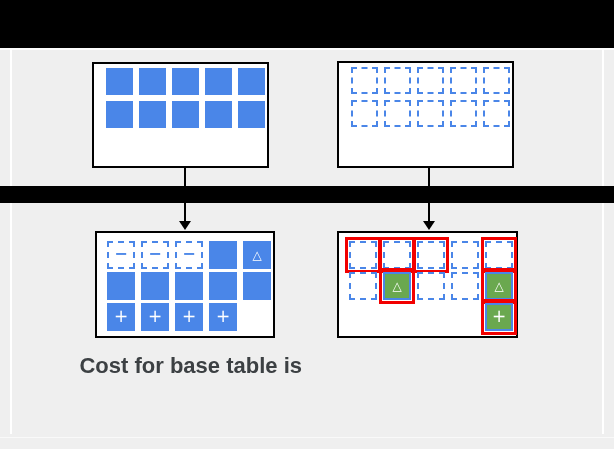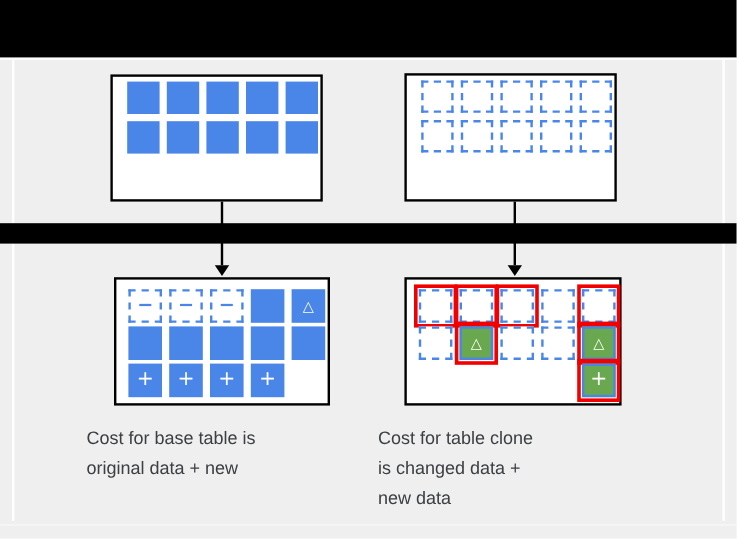--- a/index.html
+++ b/index.html
@@ -55,22 +55,22 @@
   .arrow.left{left:179px;top:168px;height:62px;}
   .arrow.right{left:423px;top:168px;height:62px;}
   .arrow-line{width:2px;flex:1;background:#000;}
   .arrow-head{
     width:0;height:0;
     border-left:6px solid transparent;border-right:6px solid transparent;
     border-top:9px solid #000;
   }
 
   .caption{
-    position:absolute;top:353px;width:230px;text-align:left;
-    color:var(--text,#3c4043);font-size:15px;line-height:25px;z-index:2;
+    position:absolute;top:353px;width:230px;text-align:right;
+    color:var(--text,#3c4043);font-size:22px;line-height:25px;z-index:2;font-weight:bold;
   }
   .caption.left{left:72px;}
   .caption.right{left:315px;}
 </style>
 </head>
 <body>
 
 <div class="canvas" data-name="figure-canvas">
 
   <div class="bar top" data-name="top-divider-bar"></div>
@@ -178,22 +178,16 @@
         <div class="cell empty" data-name="empty-cell"></div>
         <div class="cell empty" data-name="empty-cell"></div>
         <div class="cell green red" data-name="green-plus-red-cell">
           <span class="glyph" data-name="plus-icon">+</span>
         </div>
       </div>
   </div>
 
   <div class="caption left" data-name="base-table-cost-caption">
     <div data-name="caption-line">Cost for base table is</div>
-    <div data-name="caption-line">original data + new</div>
   </div>
 
-  <div class="caption right" data-name="clone-cost-caption">
-    <div data-name="caption-line">Cost for table clone</div>
-    <div data-name="caption-line">is changed data +</div>
-    <div data-name="caption-line">new data</div>
-  </div>
 
 </div>
 
 </body></html>

